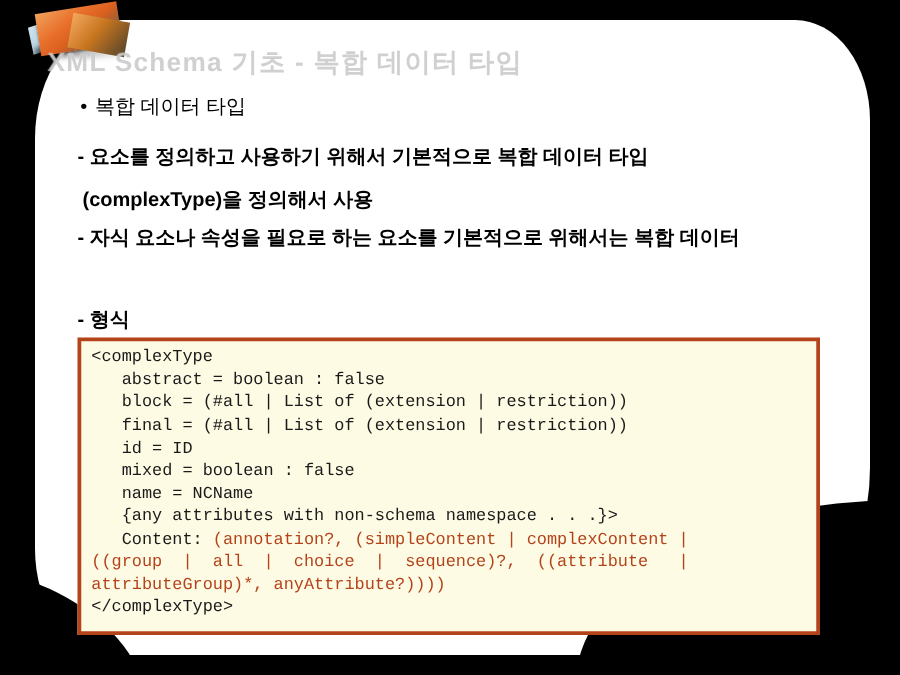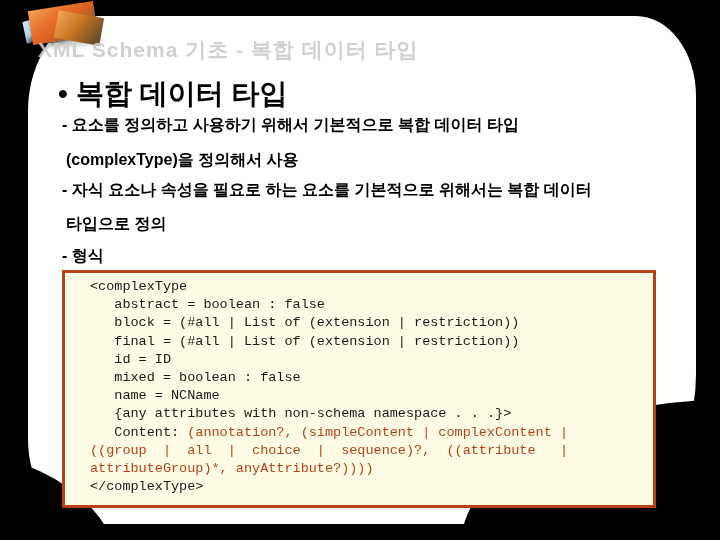--- a/index.html
+++ b/index.html
@@ -57,38 +57,38 @@
     color:rgba(150,150,150,.45);
     text-shadow:0 0 1px rgba(255,255,255,.9);
     filter:blur(.4px);
   }
 
   
   #body{position:absolute;left:0;top:0;width:720px;height:540px;}
 
   .lvl1{
     position:absolute;left:58px;top:75px;
-    font-size:28px;font-weight:bold;color:#000;white-space:nowrap;
+    font-size:16px;font-weight:normal;color:#000;white-space:nowrap;text-align:center;
   }
   .lvl1 .dot{display:inline-block;width:18px;}
 
   .lvl2{
     position:absolute;font-size:16px;font-weight:bold;color:#000;white-space:nowrap;
   }
   .l2a{left:62px;top:115px;}
   .l2b{left:66px;top:150px;}
   .l2c{left:62px;top:180px;}
   .l2d{left:66px;top:214px;}
   .l2e{left:62px;top:246px;}
 
   
   #codebox{
     position:absolute;left:62px;top:270px;width:594px;height:238px;
     background:#fdfbe4;border:3px solid #b4431b;box-sizing:border-box;
-    padding:5px 8px 0 25px;overflow:hidden;
+    padding:5px 8px 0 8px;overflow:hidden;
   }
   #code{
     font-family:"Liberation Mono","DejaVu Sans Mono",monospace;
     font-size:13.5px;line-height:18.2px;color:#1a1a1a;white-space:pre;
     letter-spacing:0px;
   }
   #code .o{color:#b4431b;}
 </style>
 </head>
 <body>
@@ -121,23 +121,20 @@
     <div class="lvl2 l2a">
       <span>-</span>
       <span>요소를 정의하고 사용하기 위해서 기본적으로 복합 데이터 타입</span>
     </div>
 
     <div class="lvl2 l2c">
       <span>-</span>
       <span>자식 요소나 속성을 필요로 하는 요소를 기본적으로 위해서는 복합 데이터</span>
     </div>
 
-    <div class="lvl2 l2d">
-      <span>타입으로 정의</span>
-    </div>
 
     <div class="lvl2 l2e">
       <span>-</span>
       <span>형식</span>
     </div>
 
     <div id="codebox" style="background: rgb(253, 251, 228); border-color: rgb(180, 67, 27);">
       <div id="code"><div><span>&lt;complexType</span></div><div><span>   abstract = boolean : false</span></div><div><span>   block = (#all | List of (extension | restriction))</span></div><div><span>   final = (#all | List of (extension | restriction))</span></div><div><span>   id = ID</span></div><div><span>   mixed = boolean : false</span></div><div><span>   name = NCName</span></div><div><span>   {any attributes with non-schema namespace . . .}&gt;</span></div><div><span>   Content: </span><span class="o" style="color: rgb(180, 67, 27);">(annotation?, (simpleContent | complexContent |</span></div><div><span class="o" style="color: rgb(180, 67, 27);">((group  |  all  |  choice  |  sequence)?,  ((attribute   |</span></div><div><span class="o" style="color: rgb(180, 67, 27);">attributeGroup)*, anyAttribute?))))</span></div><div><span>&lt;/complexType&gt;</span></div></div>
     </div>
 

